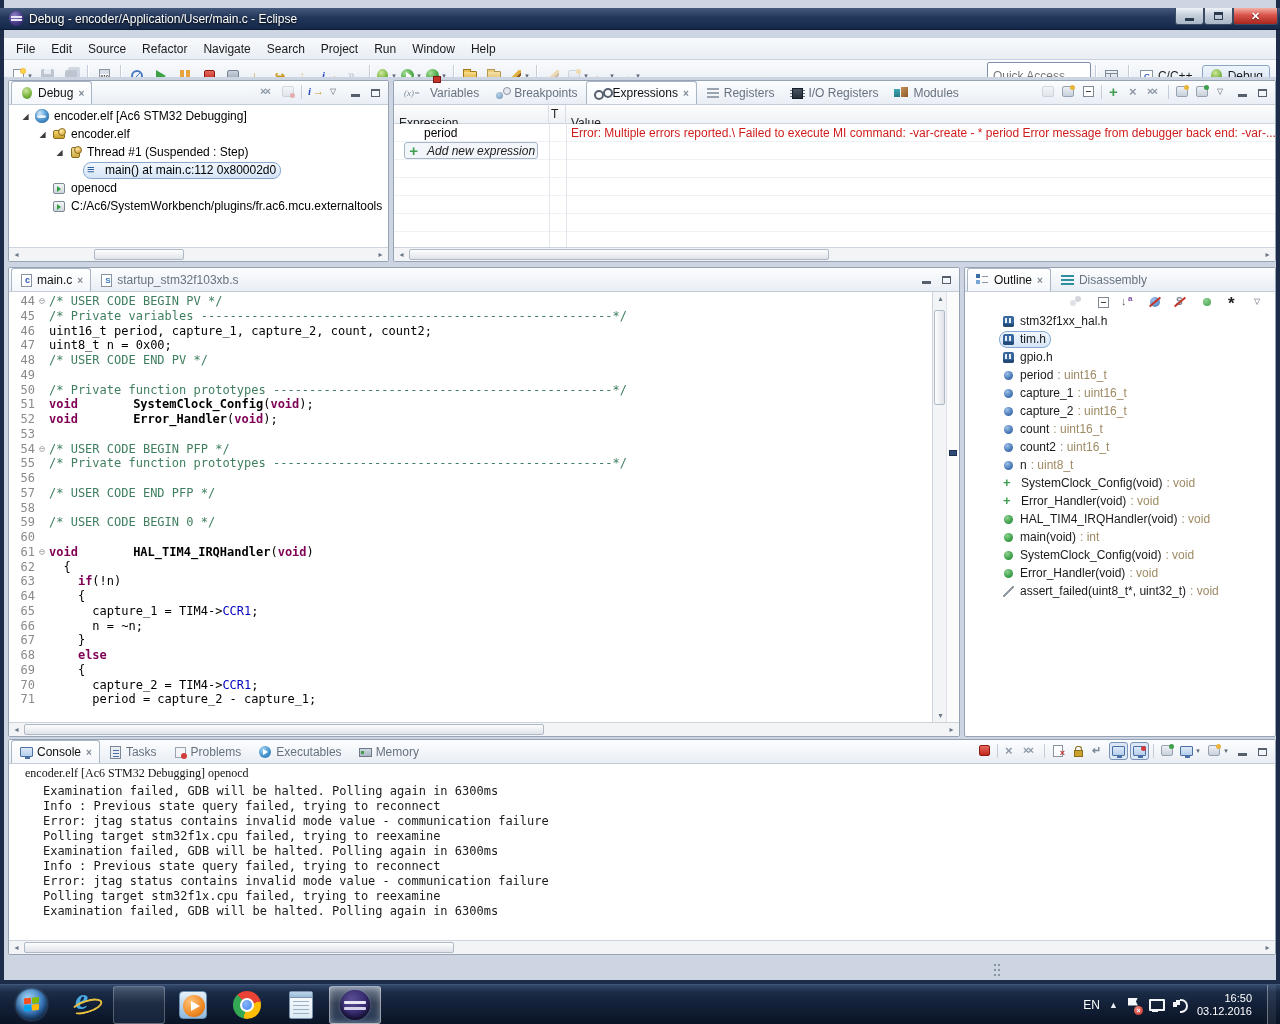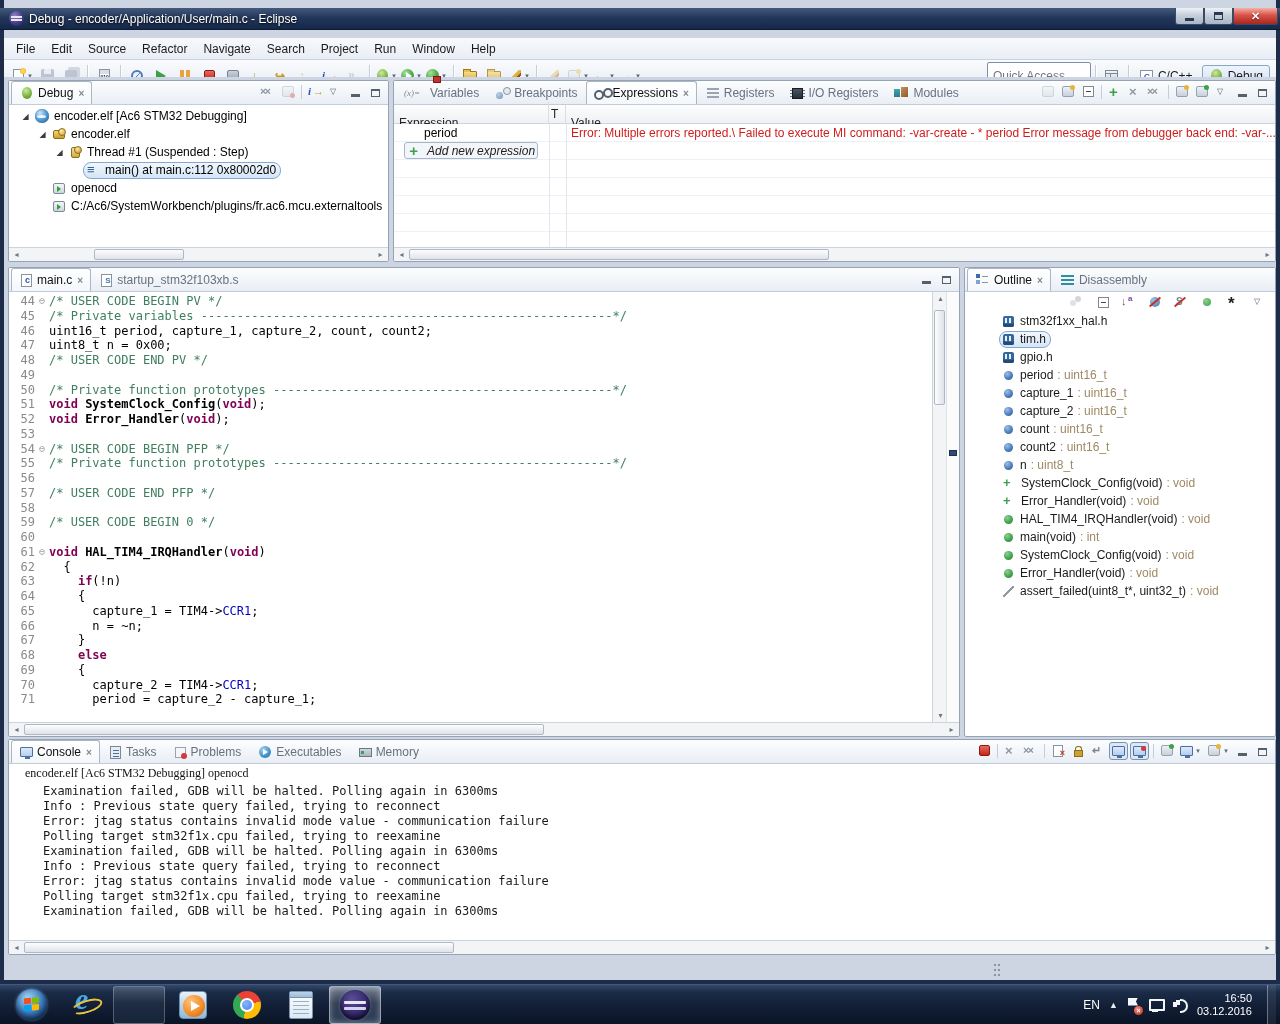--- a/index.html
+++ b/index.html
@@ -193,21 +193,21 @@
   .editor-body{flex:1;display:flex;overflow:hidden;position:relative;}
   .code-area{flex:1;overflow:hidden;padding-top:2px;font-family:"DejaVu Sans Mono",monospace;font-size:12px;}
   .code-line{display:flex;height:14.75px;line-height:14.75px;white-space:pre;}
   .ln{width:26px;text-align:right;color:#8a8a8a;flex:none;}
   .fold{width:14px;text-align:center;color:#9aa0a6;font-size:10px;flex:none;}
   .fold.on::before{content:"⊖";}
   .code-text{white-space:pre;color:#000;}
   .cmt{color:#3F7F5F;}
   .kw{color:#7F0055;font-weight:bold;}
   .fld{color:#0000C0;}
-  .fn{font-weight:bold;}
+  .fn{font-weight:bold;margin-left:48px;}
   .vscroll{width:14px;border-left:1px solid #cdd4dd;background:#f3f4f6;flex:none;position:relative;}
   .vthumb{position:absolute;left:1px;right:1px;background:linear-gradient(90deg,#fdfdfd,#dfe3e9);border:1px solid #aeb8c6;border-radius:2px;}
   .oruler{width:13px;border-left:1px solid #dfe3e9;background:#fbfbfc;flex:none;position:relative;}
   .omark{position:absolute;left:2px;width:8px;height:6px;background:#2e4a75;border:1px solid #1c2f4e;}
   
   .otb-row{height:20px;display:flex;justify-content:flex-end;align-items:center;gap:2px;padding-right:4px;flex:none;background:#fff;}
   .olist{flex:1;overflow:hidden;}
   .orow{height:18px;display:flex;align-items:center;padding-left:34px;white-space:nowrap;}
   .otype{color:#9e8a64;}
   .oname{color:#1a1a1a;}

